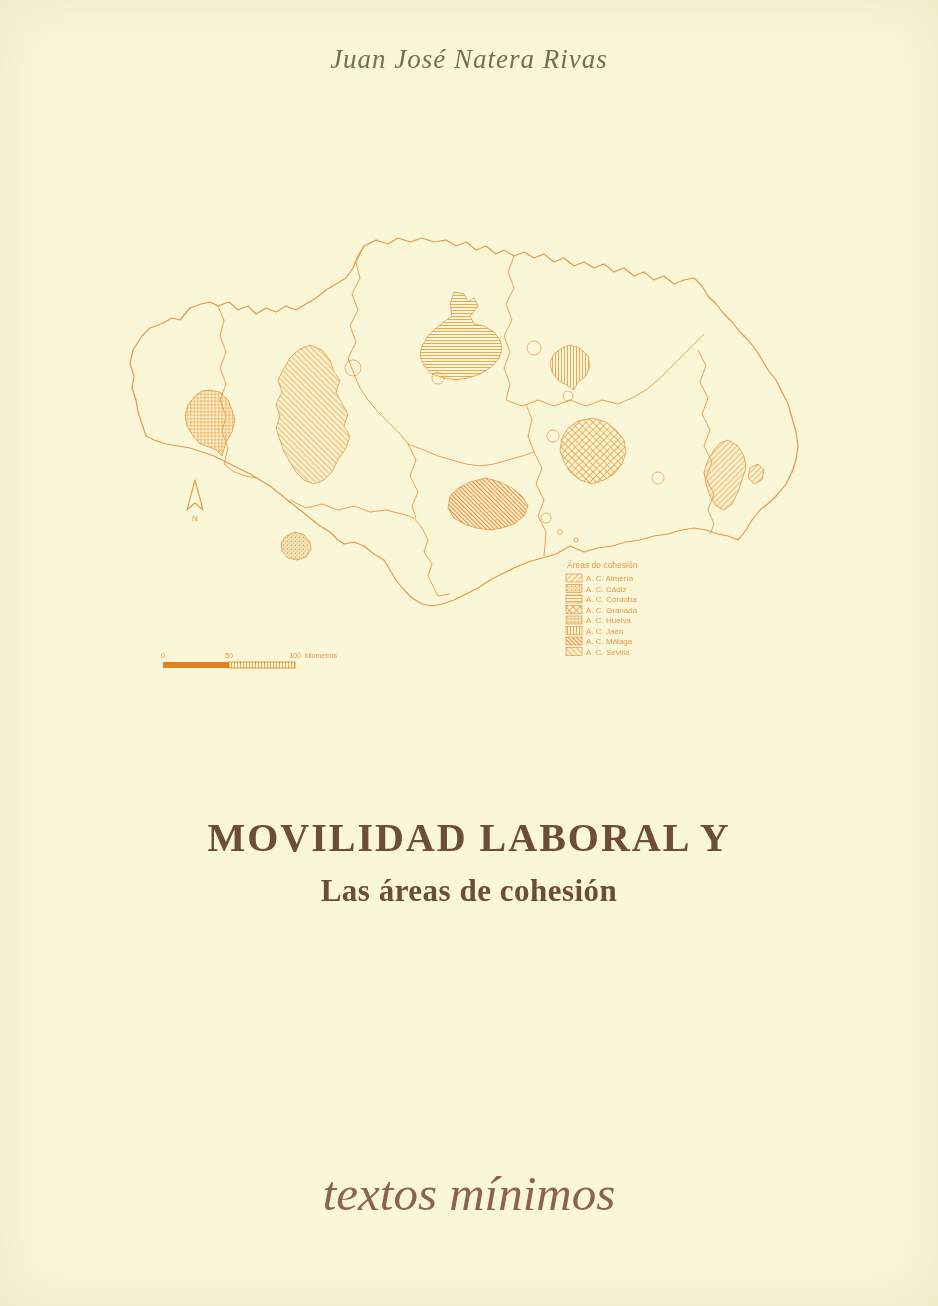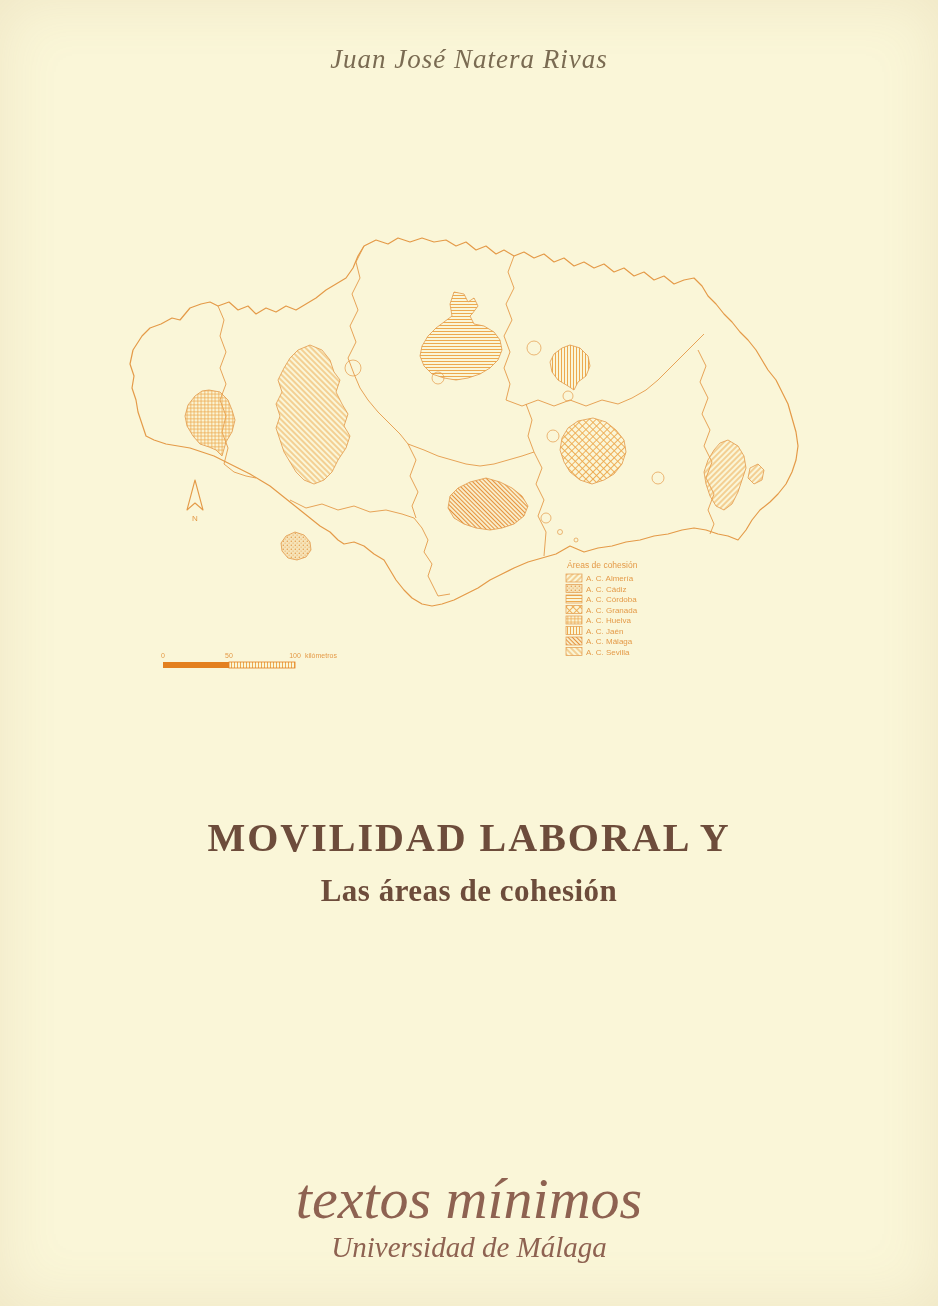--- a/index.html
+++ b/index.html
@@ -24,21 +24,21 @@
   }
   .title-line{
     font-weight:700;font-size:40px;line-height:51px;letter-spacing:2px;
   }
   .subtitle-line{
     font-weight:700;font-size:31px;line-height:43px;letter-spacing:.5px;text-align:center;
   }
   .subtitle-gap{margin-top:6px;}
   .series{
     position:absolute;top:1165px;left:0;right:0;text-align:center;
-    font-style:italic;font-size:58px;color:#8e6251;
+    font-style:italic;font-size:49px;color:#8e6251;
   }
   .publisher{
     position:absolute;top:1231px;left:0;right:0;text-align:center;
     font-style:italic;font-size:29px;color:#8e6251;
   }
   .map-text{font-family:"Liberation Sans", sans-serif;fill:#e49a48;}
 </style>
 </head>
 <body>
 
@@ -182,15 +182,14 @@
       </g>
     </g>
   </svg>
 
   <div class="title-block">
     <div class="title-line">MOVILIDAD LABORAL Y</div>
     <div class="subtitle-line subtitle-gap">Las áreas de cohesión</div>
   </div>
 
   <div class="series">textos mínimos</div>
-  <div class="publisher">Universidad de Málaga</div>
 
 </div>
 
 </body></html>

